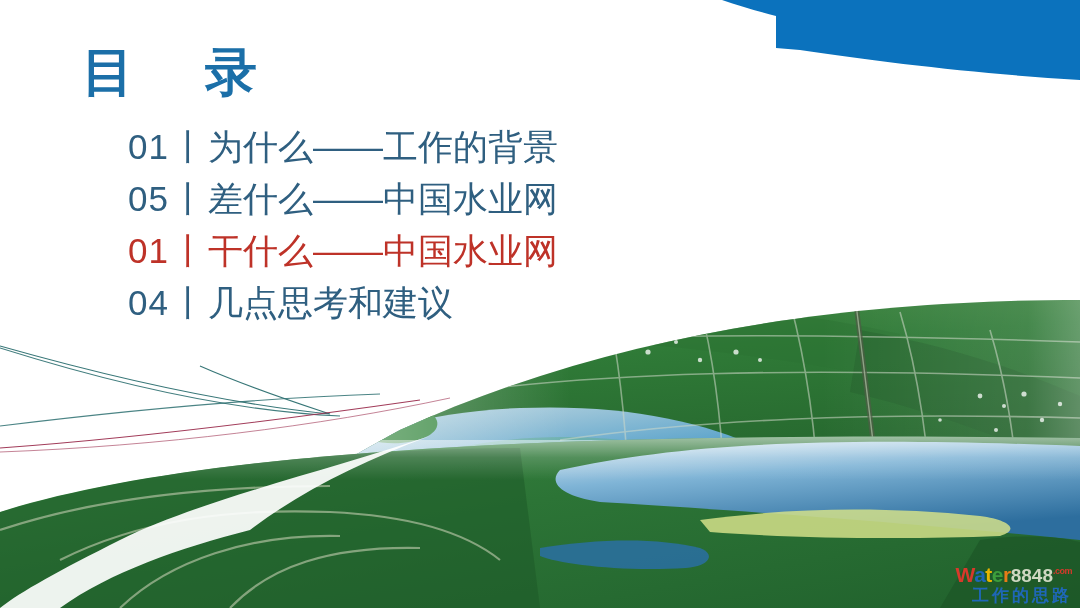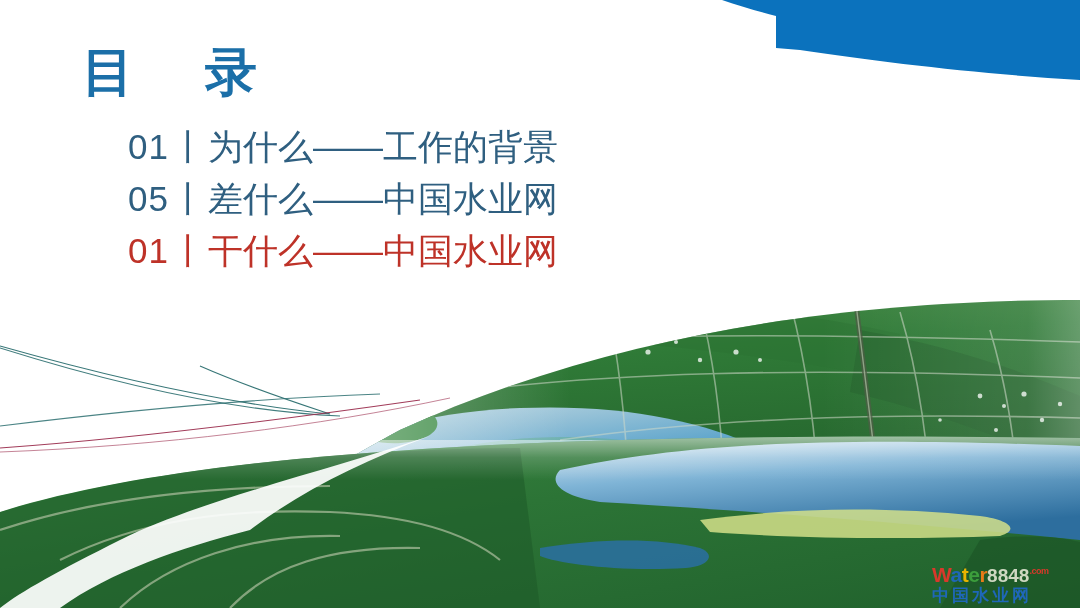--- a/index.html
+++ b/index.html
@@ -66,21 +66,21 @@
     padding: 0 2px;
   }
   .toc-text { }
 
   
   #watermark {
     position: absolute;
     right: 8px;
     bottom: 4px;
     width: 140px;
-    text-align: left;
+    text-align: right;
     line-height: 1;
   }
   #wm-latin {
     font-size: 21px;
     font-weight: bold;
     letter-spacing: -0.5px;
     white-space: nowrap;
   }
   #wm-latin .c1 { color: #d8392b; }
   #wm-latin .c2 { color: #1f67b8; }
@@ -288,21 +288,24 @@
     </div>
 
     <div class="toc-item">
       <span class="toc-num">05</span><span class="toc-sep">丨</span><span class="toc-text">差什么——中国水业网</span>
     </div>
 
     <div class="toc-item active">
       <span class="toc-num">01</span><span class="toc-sep">丨</span><span class="toc-text">干什么——中国水业网</span>
     </div>
 
+    <div class="toc-item">
+      <span class="toc-num">04</span><span class="toc-sep">丨</span><span class="toc-text">几点思考和建议</span>
+    </div>
 
   </div>
 
   <div id="watermark">
     <div id="wm-latin"><span class="c1">W</span><span class="c2">a</span><span class="c3">t</span><span class="c4">e</span><span class="c5">r</span><span id="wm-num">8848</span><span id="wm-dotcom">.com</span></div>
-    <div id="wm-cn">中国水业网</div>
+    <div id="wm-cn">工作的思路</div>
   </div>
 
 </div>
 
 </body></html>

